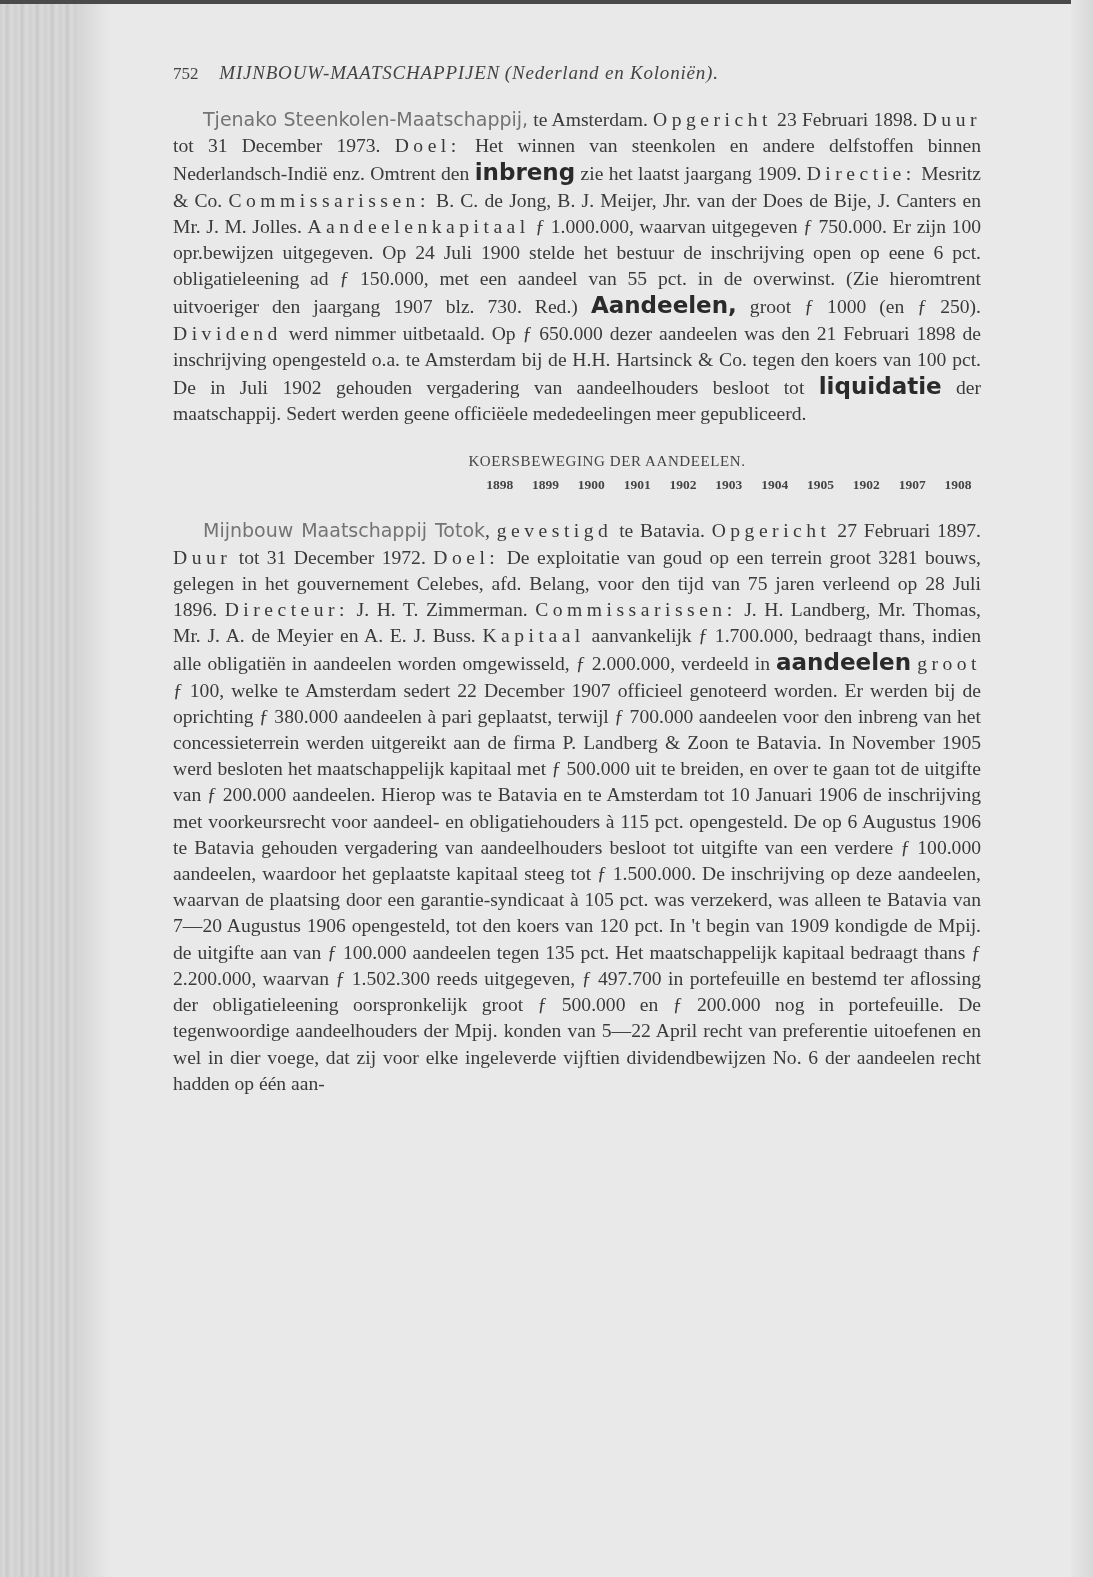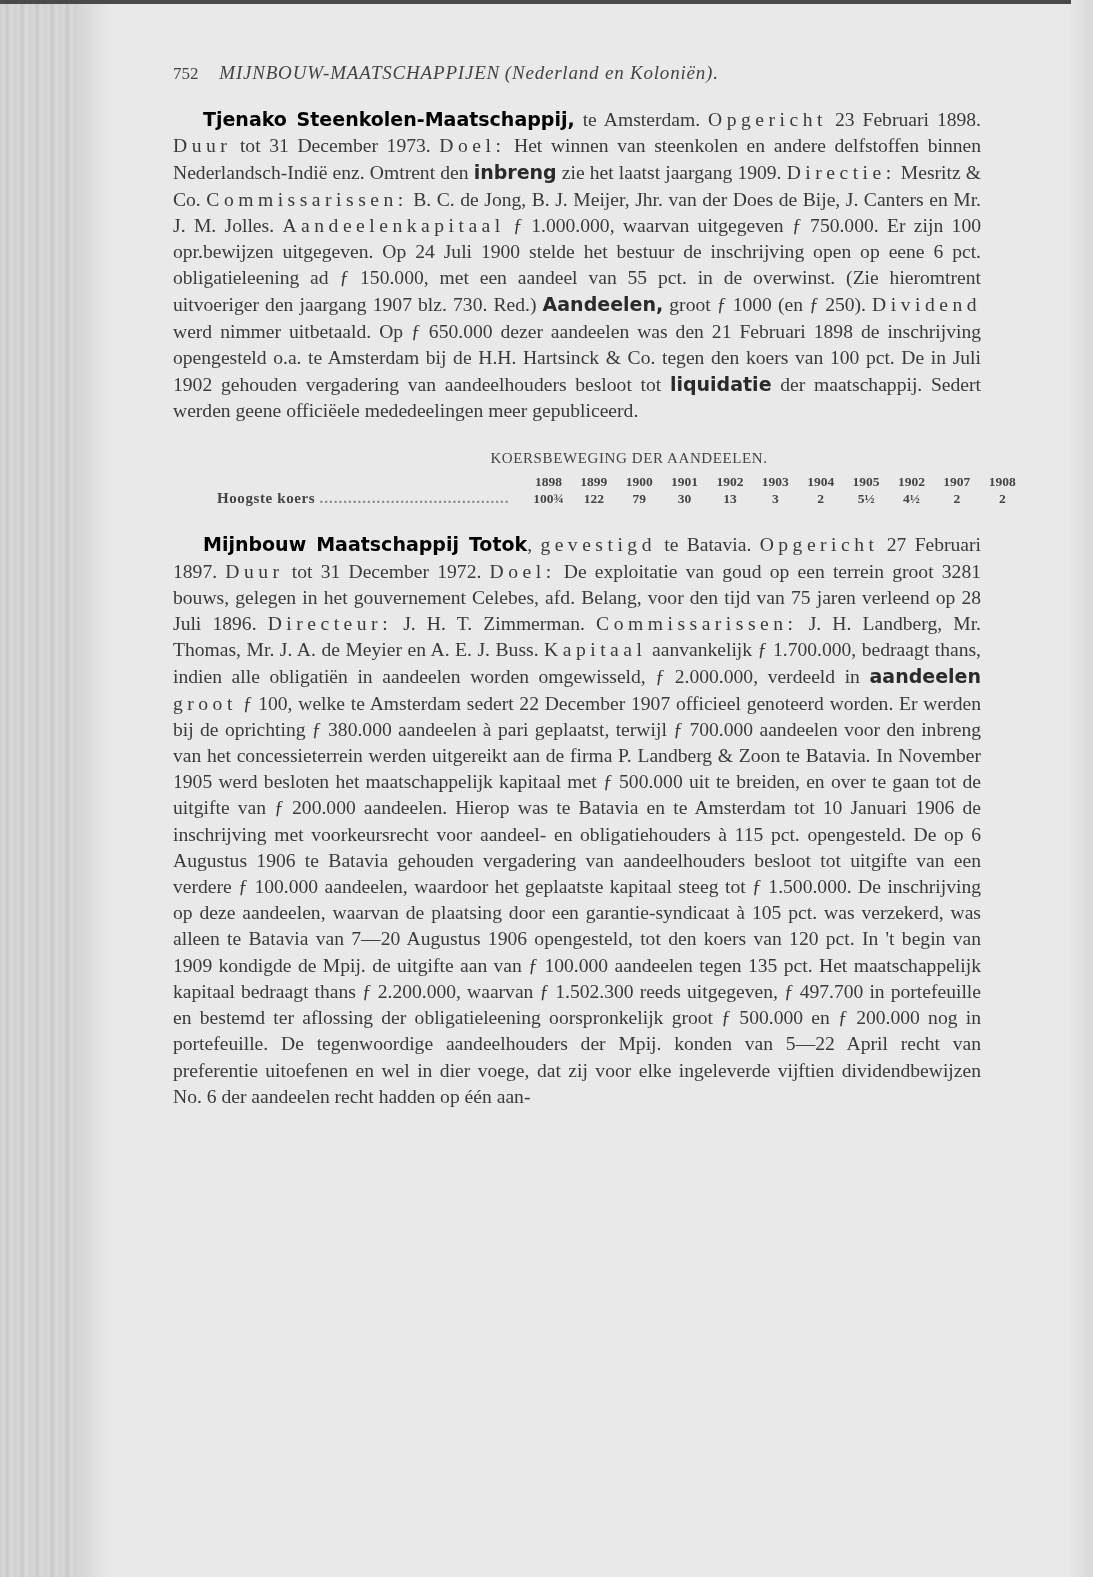--- a/index.html
+++ b/index.html
@@ -31,29 +31,29 @@
       white-space: nowrap;
     }
     .running-head .pno { font-size: 17px; margin-right: 16px; }
     .running-head .title { font-style: italic; letter-spacing: 0.8px; }
     p.body {
       margin: 0; font-size: 19.6px; line-height: 26.2px; text-align: justify;
       text-align-last: auto;
     }
     .indent { display: inline-block; width: 30px; }
     .co {
-      font-family: "DejaVu Sans", "Liberation Sans", sans-serif; font-weight: bold;
-      font-size: 19px; color: #000000;
+      font-family: "DejaVu Sans", "Liberation Sans", sans-serif; font-weight: normal;
+      font-size: 19px; color: #737373;
     }
     .kw {
       font-family: "DejaVu Sans", "Liberation Sans", sans-serif; font-weight: bold;
-      font-size: 19px; color: #2a2a2a;
+      font-size: 23px; color: #2a2a2a;
     }
     .sp { letter-spacing: 4.5px; }
-    .table-wrap { margin-top: 26px; margin-bottom: 24px; font-size: 15px; color: #444; margin-left: 44px; }
+    .table-wrap { margin-top: 26px; margin-bottom: 24px; font-size: 15px; color: #444; }
     .tbl-title { text-align: center; font-size: 15px; letter-spacing: 0.6px; margin-left: 60px; margin-bottom: 6px; }
     table.koers { border-collapse: collapse; font-size: 13.5px; width: 808px; }
     table.koers td, table.koers th { padding: 0; line-height: 17px; text-align: center; font-weight: bold; }
     table.koers .label { text-align: left; width: 285px; font-size: 15px; white-space: nowrap; overflow: hidden; letter-spacing: 0.6px; }
     table.koers .label .dots { color: #888; letter-spacing: 1px; }
     table.koers .yr { width: 43px; }
     .tbl-note { text-align: center; font-size: 19px; margin-top: 1px; letter-spacing: 0.8px; }
     .entry2 { margin-top: 18px; }
   </style>
 </head>
@@ -85,33 +85,19 @@
         <td class="yr">1900</td>
         <td class="yr">1901</td>
         <td class="yr">1902</td>
         <td class="yr">1903</td>
         <td class="yr">1904</td>
         <td class="yr">1905</td>
         <td class="yr">1902</td>
         <td class="yr">1907</td>
         <td class="yr">1908</td>
       </tr>
-      <tr>
-        <td class="label"><span>Hoogste koers</span> <span class="dots">........................................</span></td>
-        <td>100¾</td>
-        <td>122</td>
-        <td>79</td>
-        <td>30</td>
-        <td>13</td>
-        <td>3</td>
-        <td>2</td>
-        <td>5½</td>
-        <td>4½</td>
-        <td>2</td>
-        <td>2</td>
-      </tr>
     </tbody>
       </table>
   </div>
 
   <p class="body entry2"><span class="indent"></span><span class="co">Mijnbouw Maatschappij Totok</span><span>, </span><span class="sp">gevestigd</span><span> te Batavia. </span><span class="sp">Opgericht</span><span> 27 Februari 1897. </span><span class="sp">Duur</span><span> tot 31 December 1972. </span><span class="sp">Doel:</span><span> De exploitatie van goud op een terrein groot 3281 bouws, gelegen in het gouvernement Celebes, afd. Belang, voor den tijd van 75 jaren verleend op 28 Juli 1896. </span><span class="sp">Directeur:</span><span> J. H. T. Zimmerman. </span><span class="sp">Commissarissen:</span><span> J. H. Landberg, Mr. Thomas, Mr. J. A. de Meyier en A. E. J. Buss. </span><span class="sp">Kapitaal</span><span> aanvankelijk ƒ 1.700.000, bedraagt thans, indien alle obligatiën in aandeelen worden omgewisseld, ƒ 2.000.000, verdeeld in </span><span class="kw">aandeelen</span><span> </span><span class="sp">groot</span><span> ƒ 100, welke te Amsterdam sedert 22 December 1907 officieel genoteerd worden. Er werden bij de oprichting ƒ 380.000 aandeelen à pari geplaatst, terwijl ƒ 700.000 aandeelen voor den inbreng van het concessieterrein werden uitgereikt aan de firma P. Landberg &amp; Zoon te Batavia. In November 1905 werd besloten het maatschappelijk kapitaal met ƒ 500.000 uit te breiden, en over te gaan tot de uitgifte van ƒ 200.000 aandeelen. Hierop was te Batavia en te Amsterdam tot 10 Januari 1906 de inschrijving met voorkeursrecht voor aandeel- en obligatiehouders à 115 pct. opengesteld. De op 6 Augustus 1906 te Batavia gehouden vergadering van aandeelhouders besloot tot uitgifte van een verdere ƒ 100.000 aandeelen, waardoor het geplaatste kapitaal steeg tot ƒ 1.500.000. De inschrijving op deze aandeelen, waarvan de plaatsing door een garantie-syndicaat à 105 pct. was verzekerd, was alleen te Batavia van 7—20 Augustus 1906 opengesteld, tot den koers van 120 pct. In 't begin van 1909 kondigde de Mpij. de uitgifte aan van ƒ 100.000 aandeelen tegen 135 pct. Het maatschappelijk kapitaal bedraagt thans ƒ 2.200.000, waarvan ƒ 1.502.300 reeds uitgegeven, ƒ 497.700 in portefeuille en bestemd ter aflossing der obligatieleening oorspronkelijk groot ƒ 500.000 en ƒ 200.000 nog in portefeuille. De tegenwoordige aandeelhouders der Mpij. konden van 5—22 April recht van preferentie uitoefenen en wel in dier voege, dat zij voor elke ingeleverde vijftien dividendbewijzen No. 6 der aandeelen recht hadden op één aan-</span></p>
 
 </div>
 
 </body></html>

